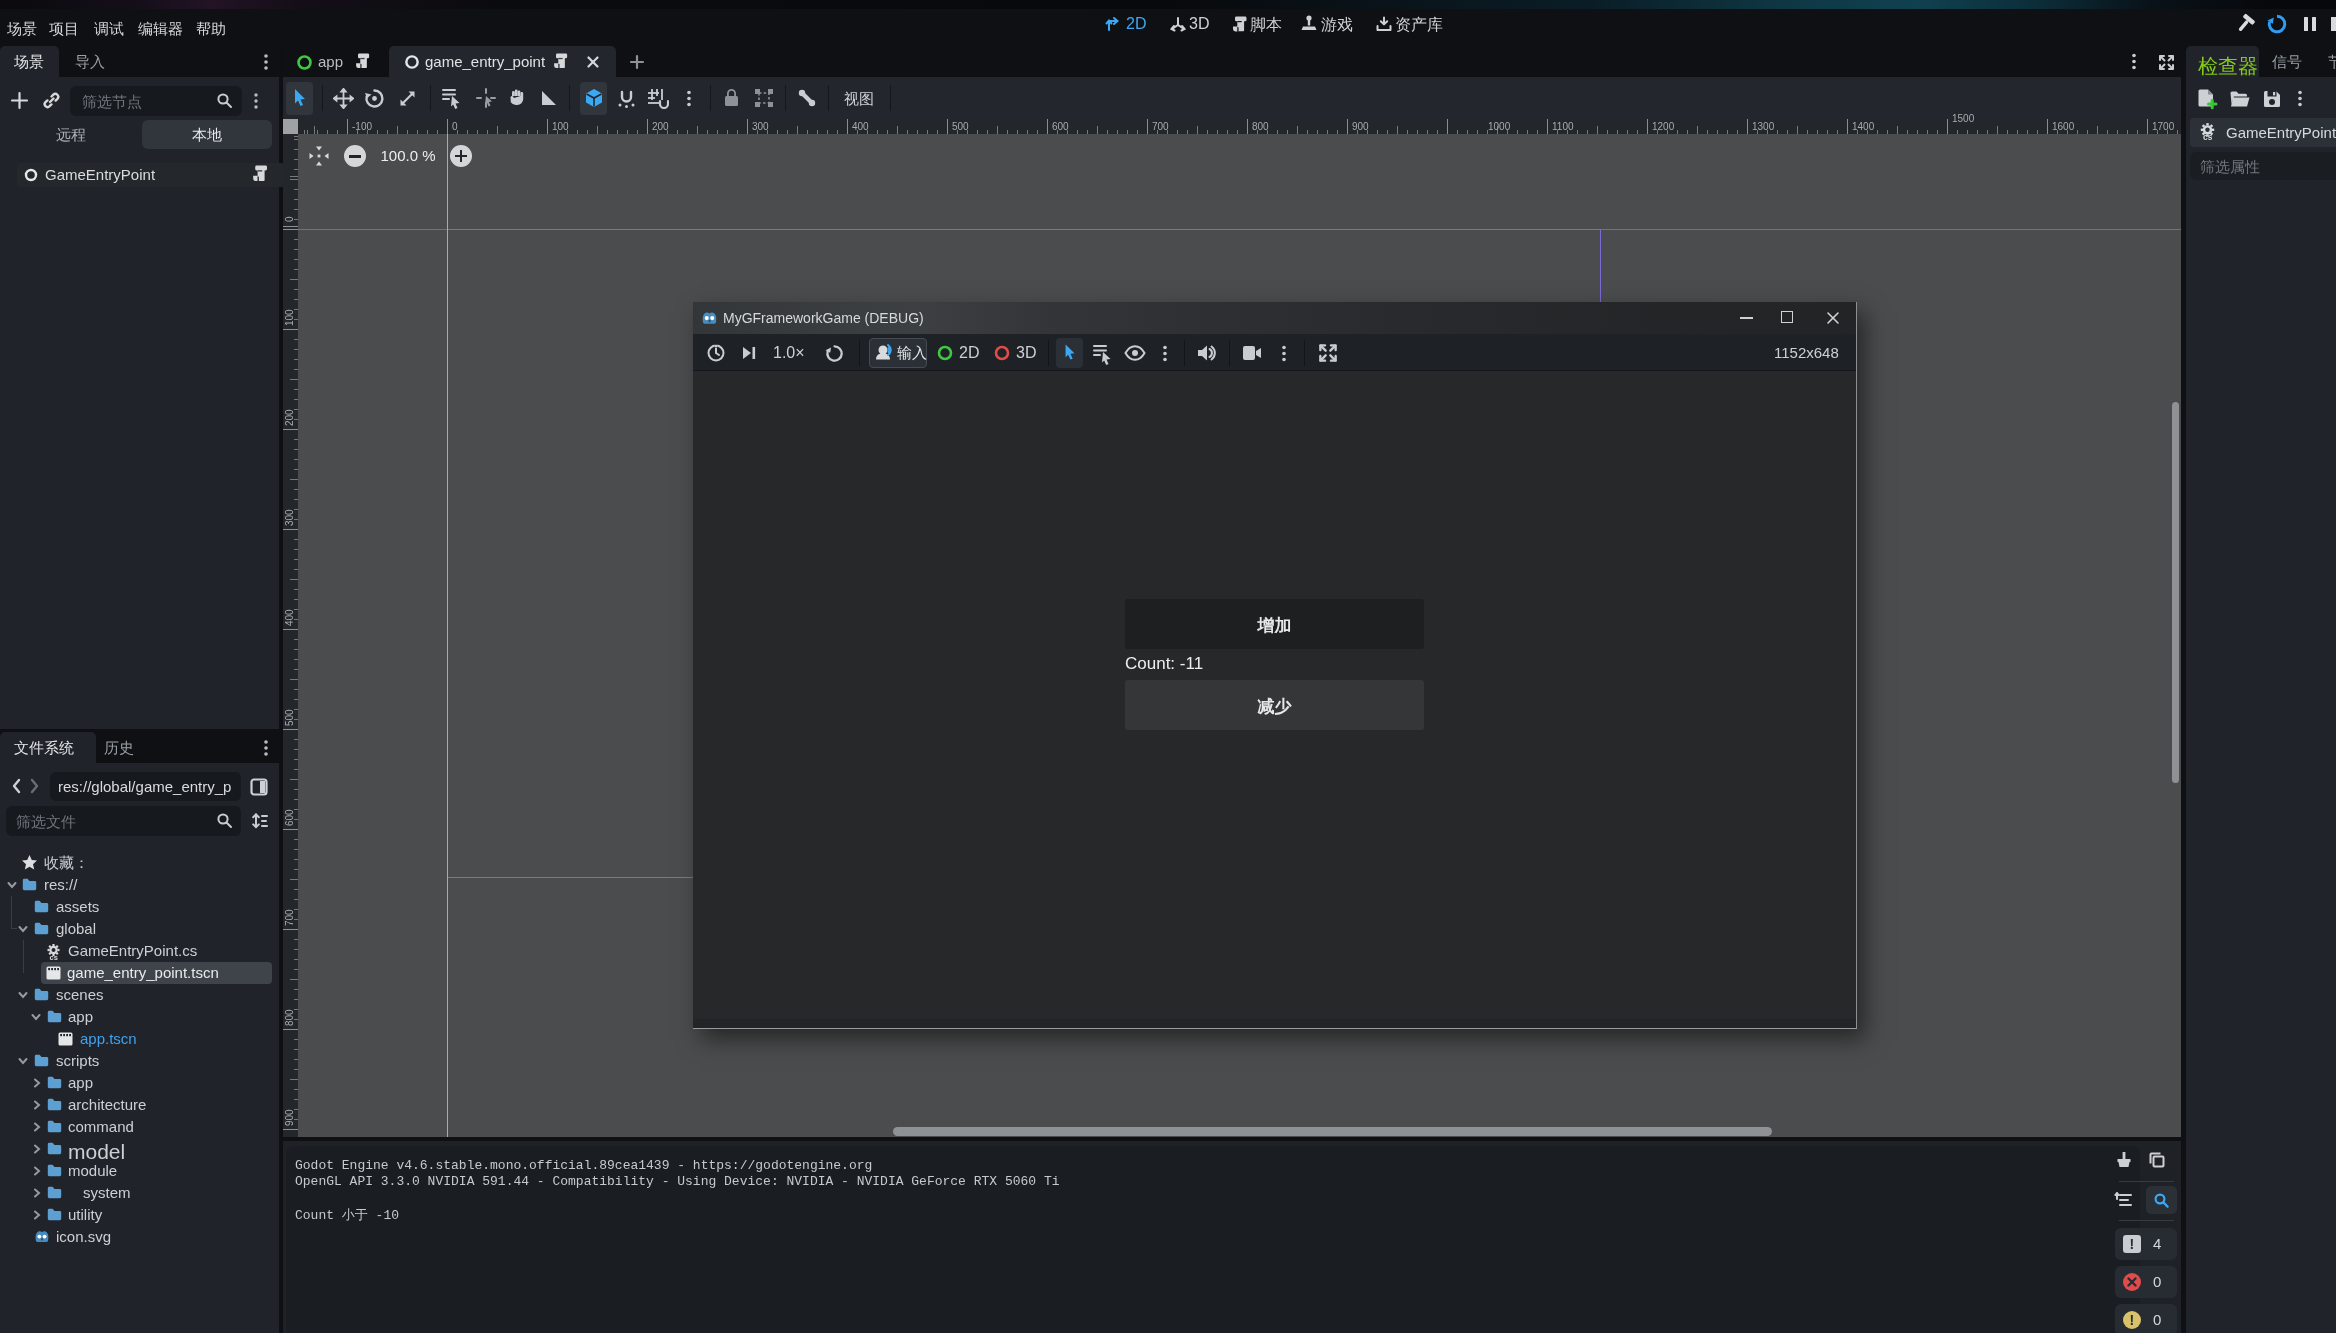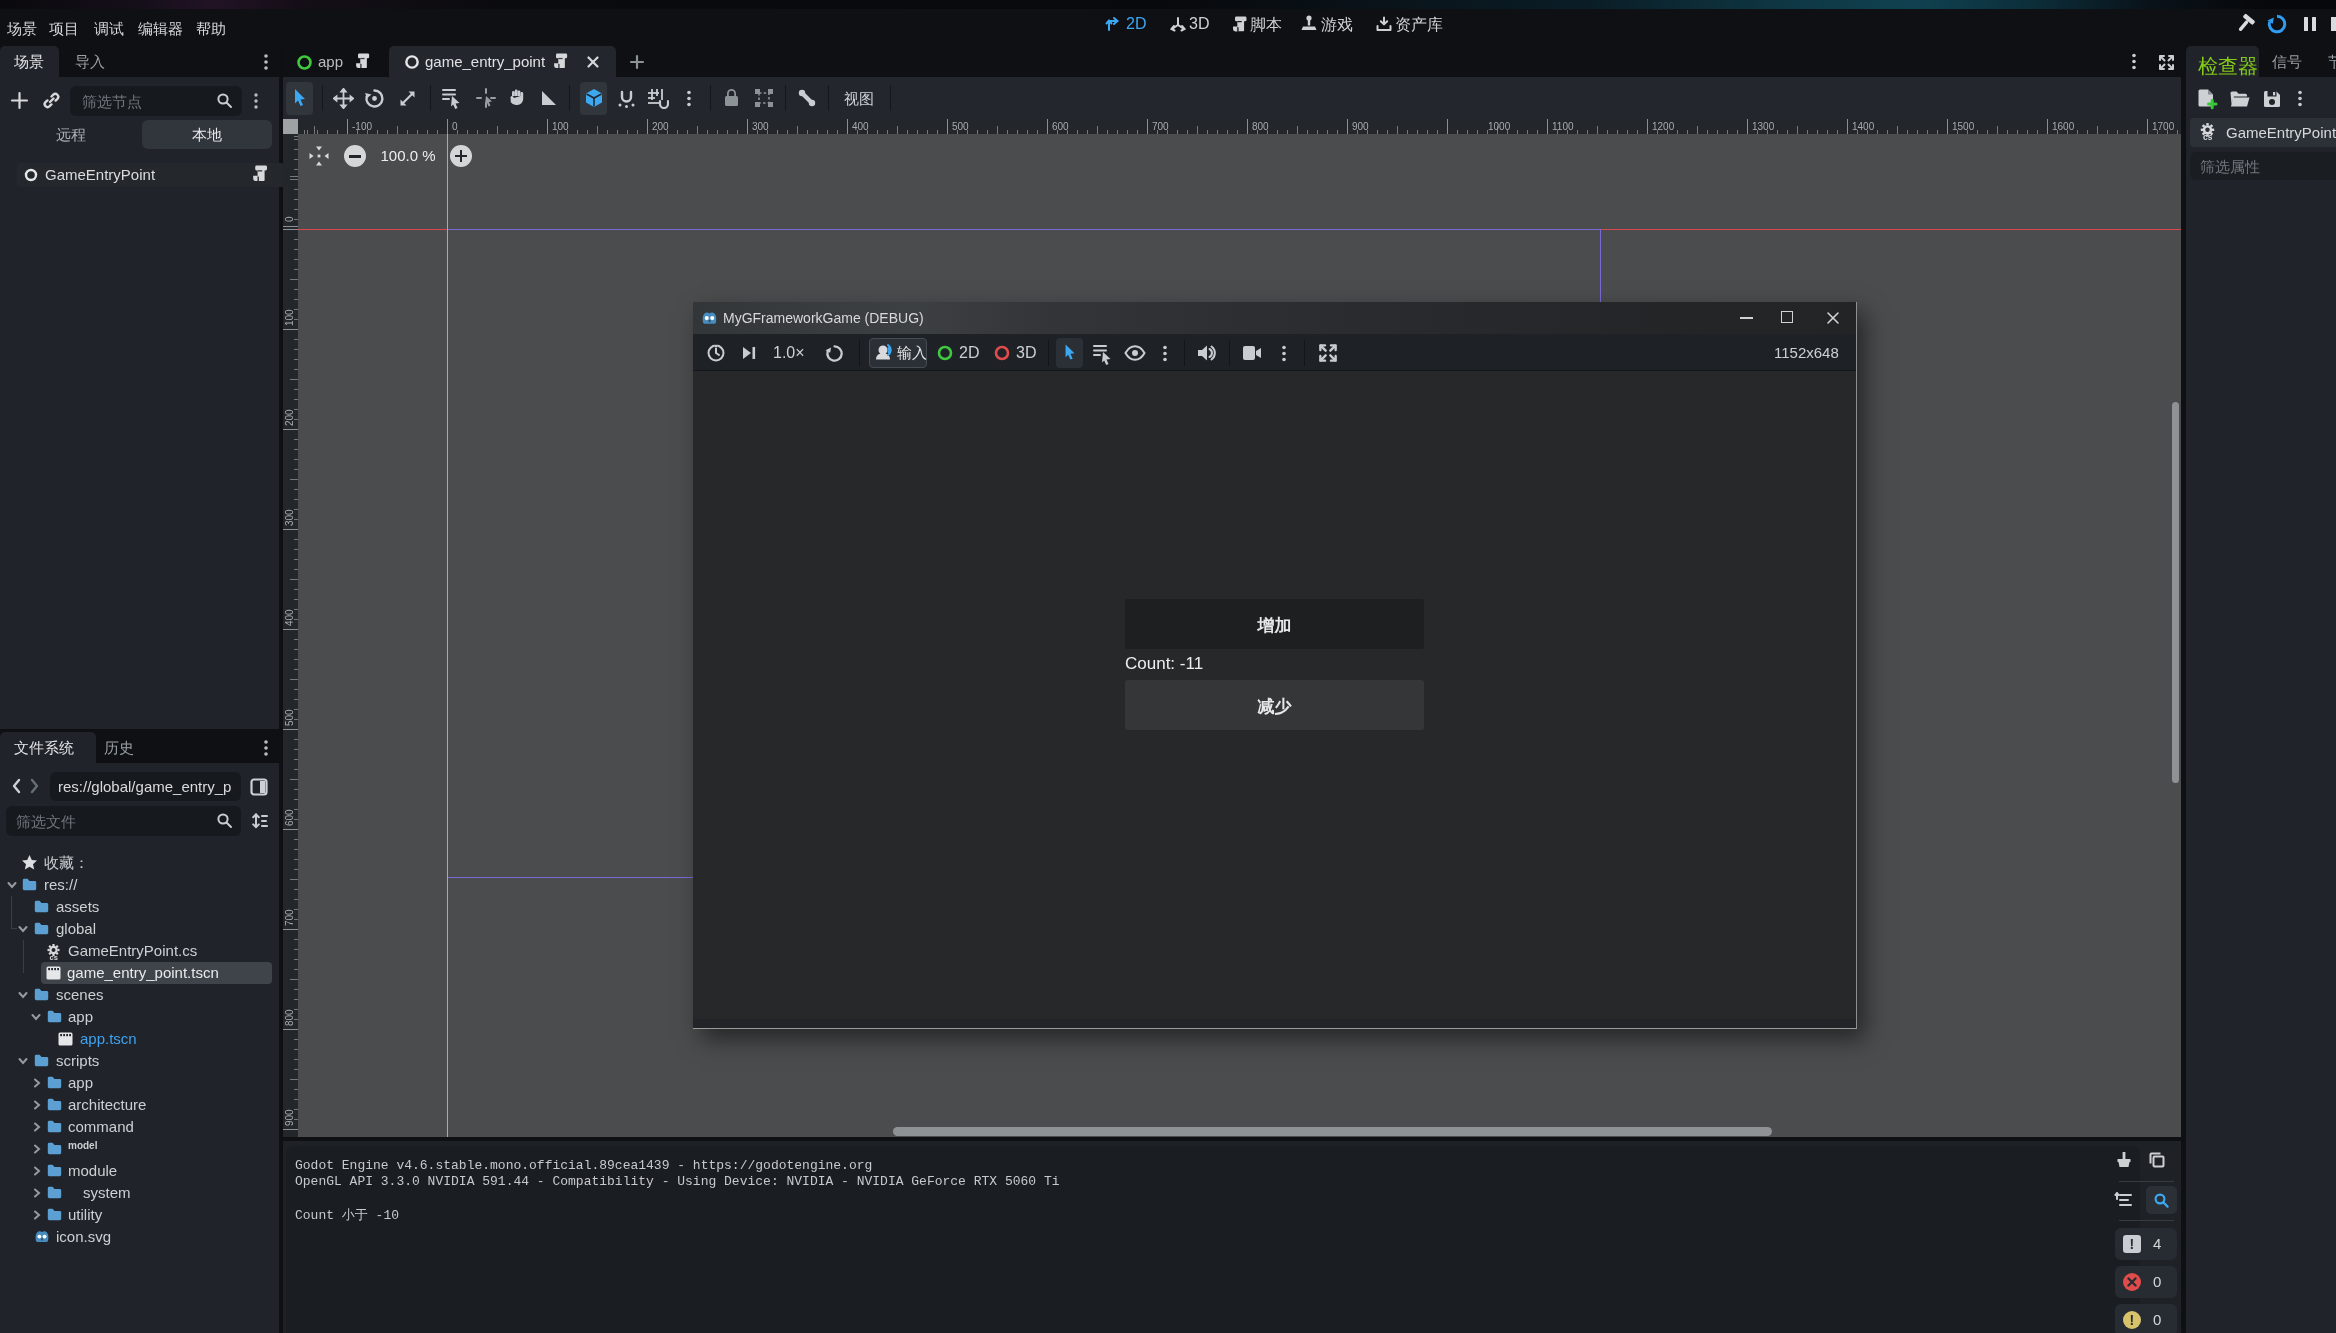--- a/index.html
+++ b/index.html
@@ -314,21 +314,21 @@
         <path d="M0.8 2.2 a1.4 1.4 0 0 1 1.4 -1.4 h3.4 l1.9 2.1 h5.3 a1.4 1.4 0 0 1 1.4 1.4 v6.5 a1.4 1.4 0 0 1 -1.4 1.4 h-10.6 a1.4 1.4 0 0 1 -1.4 -1.4 z" fill="#5b9fd3"></path>
       </svg>
 <div class="txt" style="left:68px;top:1118px;font-size:15px;color:#ccd0d3;">command</div>
 
 <svg class="ic" style="left:31px;top:1143px;" width="12" height="12" viewBox="0 0 12 12">
         <path d="M4 2.5 L8 6 L4 9.5" stroke="#969ba1" stroke-width="2" fill="none" stroke-linecap="round"></path>
       </svg>
 <svg class="ic" style="left:47px;top:1142px;" width="15" height="13" viewBox="0 0 15 13">
         <path d="M0.8 2.2 a1.4 1.4 0 0 1 1.4 -1.4 h3.4 l1.9 2.1 h5.3 a1.4 1.4 0 0 1 1.4 1.4 v6.5 a1.4 1.4 0 0 1 -1.4 1.4 h-10.6 a1.4 1.4 0 0 1 -1.4 -1.4 z" fill="#5b9fd3"></path>
       </svg>
-<div class="txt" style="left:68px;top:1140px;font-size:10px;color:#ccd0d3;font-weight:bold;">model</div>
+<div class="txt" style="left:68px;top:1140px;font-size:21px;color:#ccd0d3;">model</div>
 
 <svg class="ic" style="left:31px;top:1165px;" width="12" height="12" viewBox="0 0 12 12">
         <path d="M4 2.5 L8 6 L4 9.5" stroke="#969ba1" stroke-width="2" fill="none" stroke-linecap="round"></path>
       </svg>
 <svg class="ic" style="left:47px;top:1164px;" width="15" height="13" viewBox="0 0 15 13">
         <path d="M0.8 2.2 a1.4 1.4 0 0 1 1.4 -1.4 h3.4 l1.9 2.1 h5.3 a1.4 1.4 0 0 1 1.4 1.4 v6.5 a1.4 1.4 0 0 1 -1.4 1.4 h-10.6 a1.4 1.4 0 0 1 -1.4 -1.4 z" fill="#5b9fd3"></path>
       </svg>
 <div class="txt" style="left:68px;top:1162px;font-size:15px;color:#ccd0d3;">module</div>
 
 <svg class="ic" style="left:31px;top:1187px;" width="12" height="12" viewBox="0 0 12 12">
@@ -555,21 +555,21 @@
 <div class="txt" style="left:952px;top:121px;font-size:10px;color:#a8acb0;">500</div>
 <div class="txt" style="left:1052px;top:121px;font-size:10px;color:#a8acb0;">600</div>
 <div class="txt" style="left:1152px;top:121px;font-size:10px;color:#a8acb0;">700</div>
 <div class="txt" style="left:1252px;top:121px;font-size:10px;color:#a8acb0;">800</div>
 <div class="txt" style="left:1352px;top:121px;font-size:10px;color:#a8acb0;">900</div>
 <div class="txt" style="left:1452px;top:121px;font-size:10px;color:#a8acb0;margin-left:36px;">1000</div>
 <div class="txt" style="left:1552px;top:121px;font-size:10px;color:#a8acb0;">1100</div>
 <div class="txt" style="left:1652px;top:121px;font-size:10px;color:#a8acb0;">1200</div>
 <div class="txt" style="left:1752px;top:121px;font-size:10px;color:#a8acb0;">1300</div>
 <div class="txt" style="left:1852px;top:121px;font-size:10px;color:#a8acb0;">1400</div>
-<div class="txt" style="left:1952px;top:121px;font-size:10px;color:#a8acb0;">1500</div>
+<div class="txt" style="left:1952px;top:113px;font-size:10px;color:#a8acb0;">1500</div>
 <div class="txt" style="left:2052px;top:121px;font-size:10px;color:#a8acb0;">1600</div>
 <div class="txt" style="left:2152px;top:121px;font-size:10px;color:#a8acb0;">1700</div>
 
 <div class="abs" style="left:294px;top:134px;width:4px;height:1003px;
   background:repeating-linear-gradient(180deg,#75797d 0 1px,transparent 1px 10px);background-position:0 5px;"></div>
 <div class="abs" style="left:290px;top:134px;width:8px;height:1003px;
   background:repeating-linear-gradient(180deg,#75797d 0 1px,transparent 1px 50px);background-position:0 45px;"></div>
 <div class="abs" style="left:283px;top:134px;width:15px;height:1003px;
   background:repeating-linear-gradient(180deg,#8b8f93 0 1px,transparent 1px 100px);background-position:0 95px;"></div>
 <div class="txt" style="left:284px;top:222px;font-size:10px;color:#a8acb0;transform:rotate(-90deg);transform-origin:left top;">0</div>

